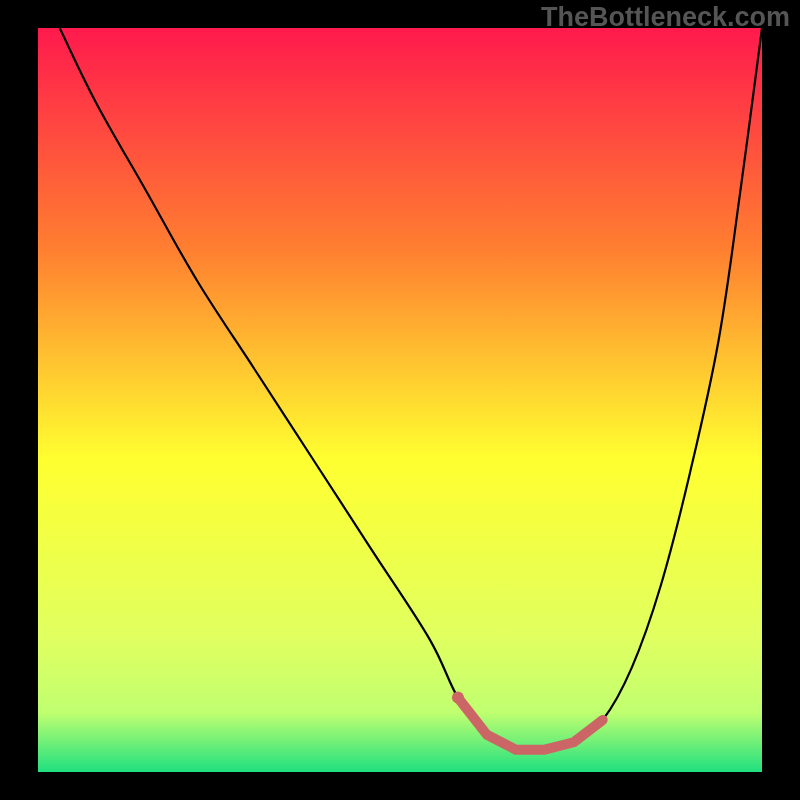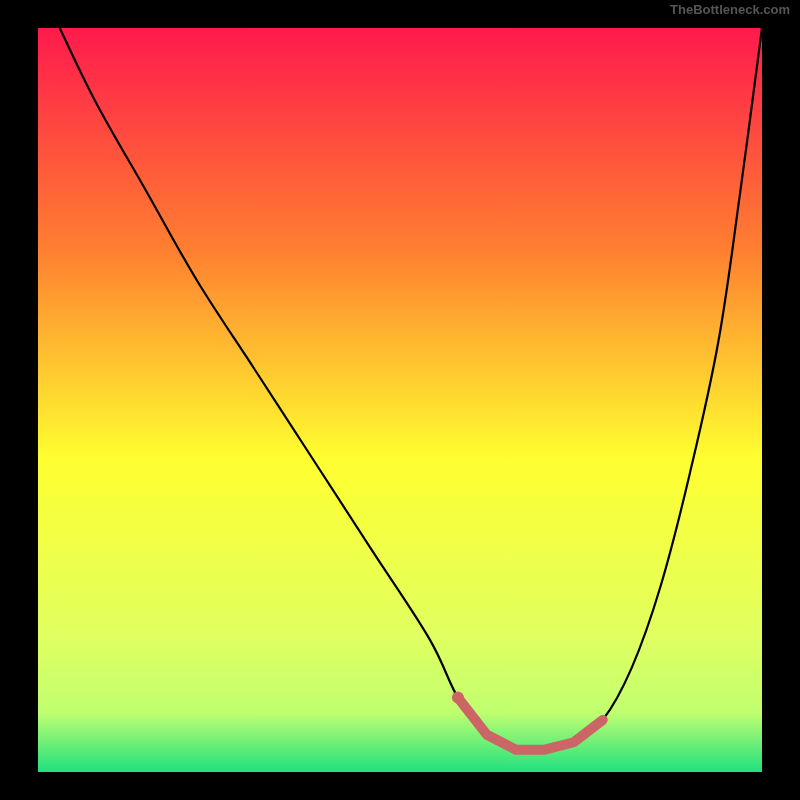--- a/index.html
+++ b/index.html
@@ -12,21 +12,21 @@
     height: 800px;
     position: relative;
     background: #000;
   }
   .watermark {
     position: absolute;
     top: 2px;
     right: 10px;
     color: #555;
     font-family: Arial, sans-serif;
-    font-size: 13px;
+    font-size: 27px;
     font-weight: bold;
     z-index: 10;
   }
   .plot-area {
     position: absolute;
     left: 38px;
     top: 28px;
     width: 724px;
     height: 744px;
   }

